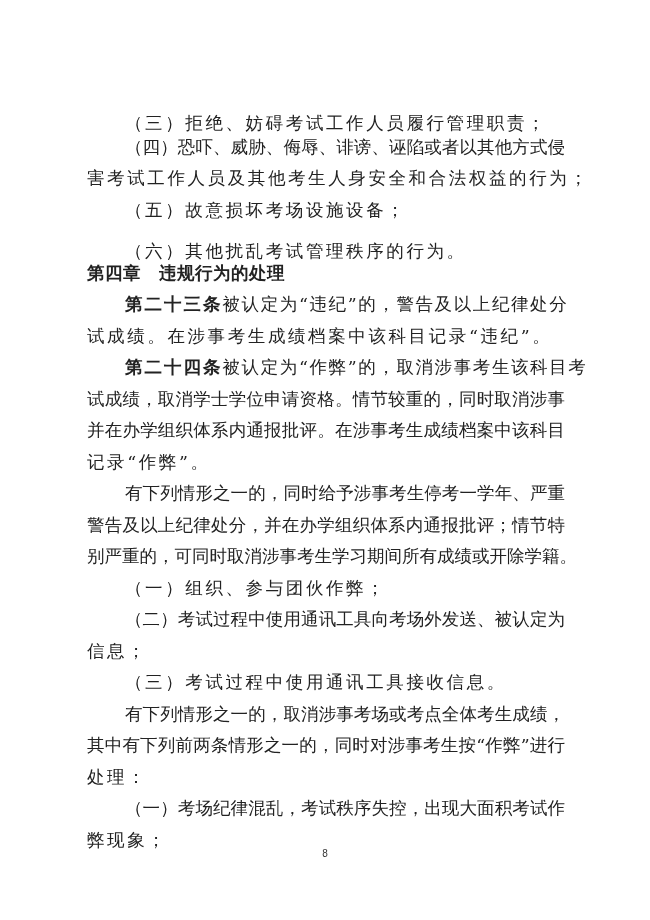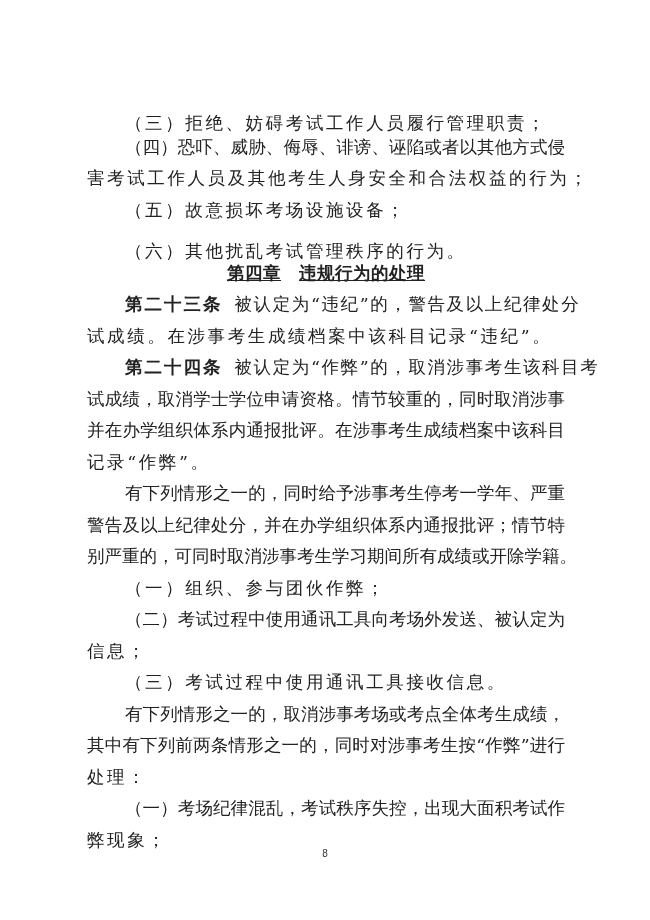--- a/index.html
+++ b/index.html
@@ -8,25 +8,25 @@
     font-family: "DejaVu Serif", "Liberation Serif", serif; color: #222;
   }
   .page { position: absolute; left: 87px; top: 100px; width: 478px; }
   .line {
     position: absolute; left: 0; width: 478px; height: 31.5px; line-height: 31.5px;
     font-size: 17.5px; white-space: nowrap; letter-spacing: 2.6px;
   }
   .indent { left: 38px; width: 440px; }
   .justify { text-align: justify; text-align-last: justify; letter-spacing: 0; }
   .heading {
-    left: 0; width: 478px; text-align: center; font-family: "DejaVu Sans", "Liberation Sans", sans-serif;
-    font-weight: bold; letter-spacing: 0.5px; font-size: 17.5px; text-decoration: underline;
+    left: 0; width: 478px; font-family: "DejaVu Sans", "Liberation Sans", sans-serif;
+    font-weight: bold; letter-spacing: 0.5px; font-size: 17.5px;
   }
   .heading .gap { display: inline-block; width: 18px; }
-  .bold { font-weight: bold; font-family: "DejaVu Sans", "Liberation Sans", sans-serif; letter-spacing: 2px; margin-right: 12px; }
+  .bold { font-weight: bold; font-family: "DejaVu Sans", "Liberation Sans", sans-serif; letter-spacing: 2px; margin-right: 0; }
   .pagenum {
     position: absolute; left: 0; width: 650px; top: 848px; text-align: center;
     font-family: "Liberation Sans", sans-serif; font-size: 10px; color: #333;
   }
 </style>
 </head>
 <body>
 
 <div class="page">
 

